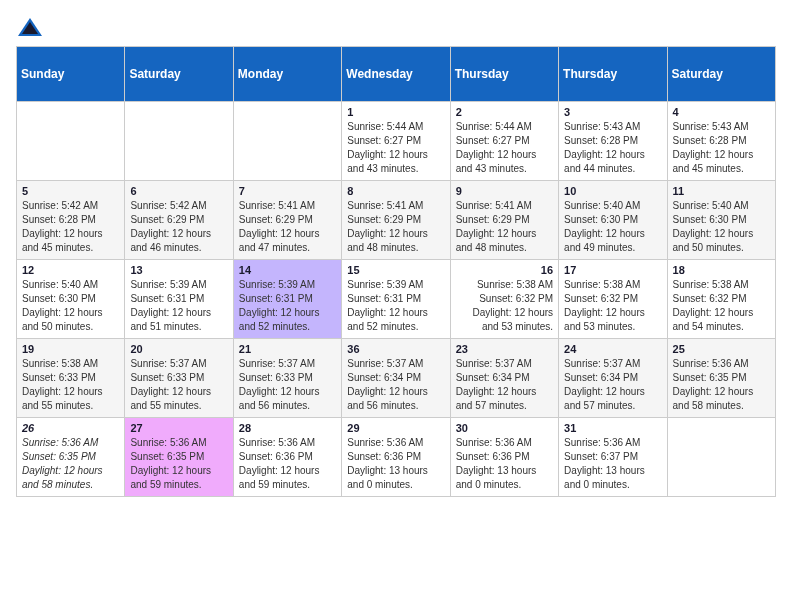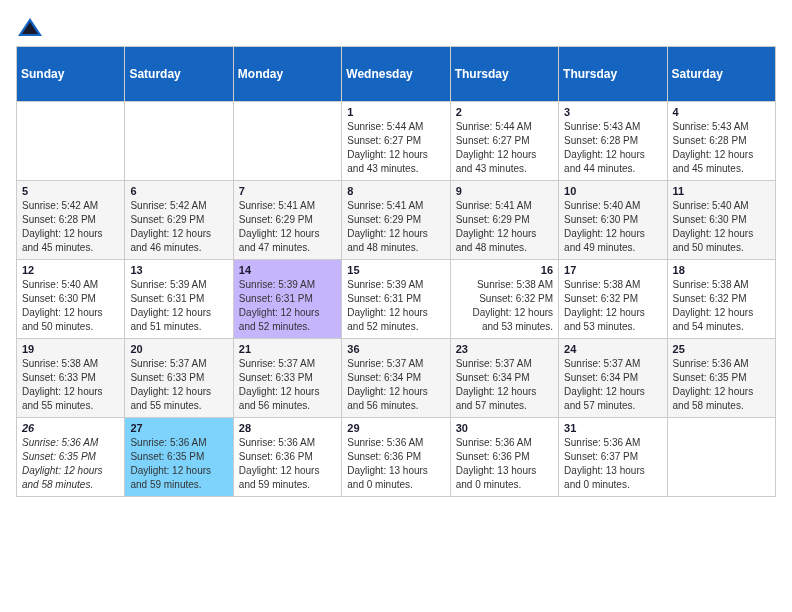--- a/index.html
+++ b/index.html
@@ -313,21 +313,21 @@
         </td>
       </tr>
       <tr>
         <td style="background: rgb(255, 255, 255); font-style: italic;">
           <span class="day-num">26</span>
           <div class="day-info" style="white-space: pre-line;">Sunrise: 5:36 AM
 Sunset: 6:35 PM
 Daylight: 12 hours
 and 58 minutes.</div>
         </td>
-        <td style="background: #7dd3fc;">
+        <td style="background: #f0abfc;">
           <span class="day-num">27</span>
           <div class="day-info" style="white-space: pre-line;">Sunrise: 5:36 AM
 Sunset: 6:35 PM
 Daylight: 12 hours
 and 59 minutes.</div>
         </td>
         <td style="background: rgb(255, 255, 255);">
           <span class="day-num">28</span>
           <div class="day-info" style="white-space: pre-line;">Sunrise: 5:36 AM
 Sunset: 6:36 PM

